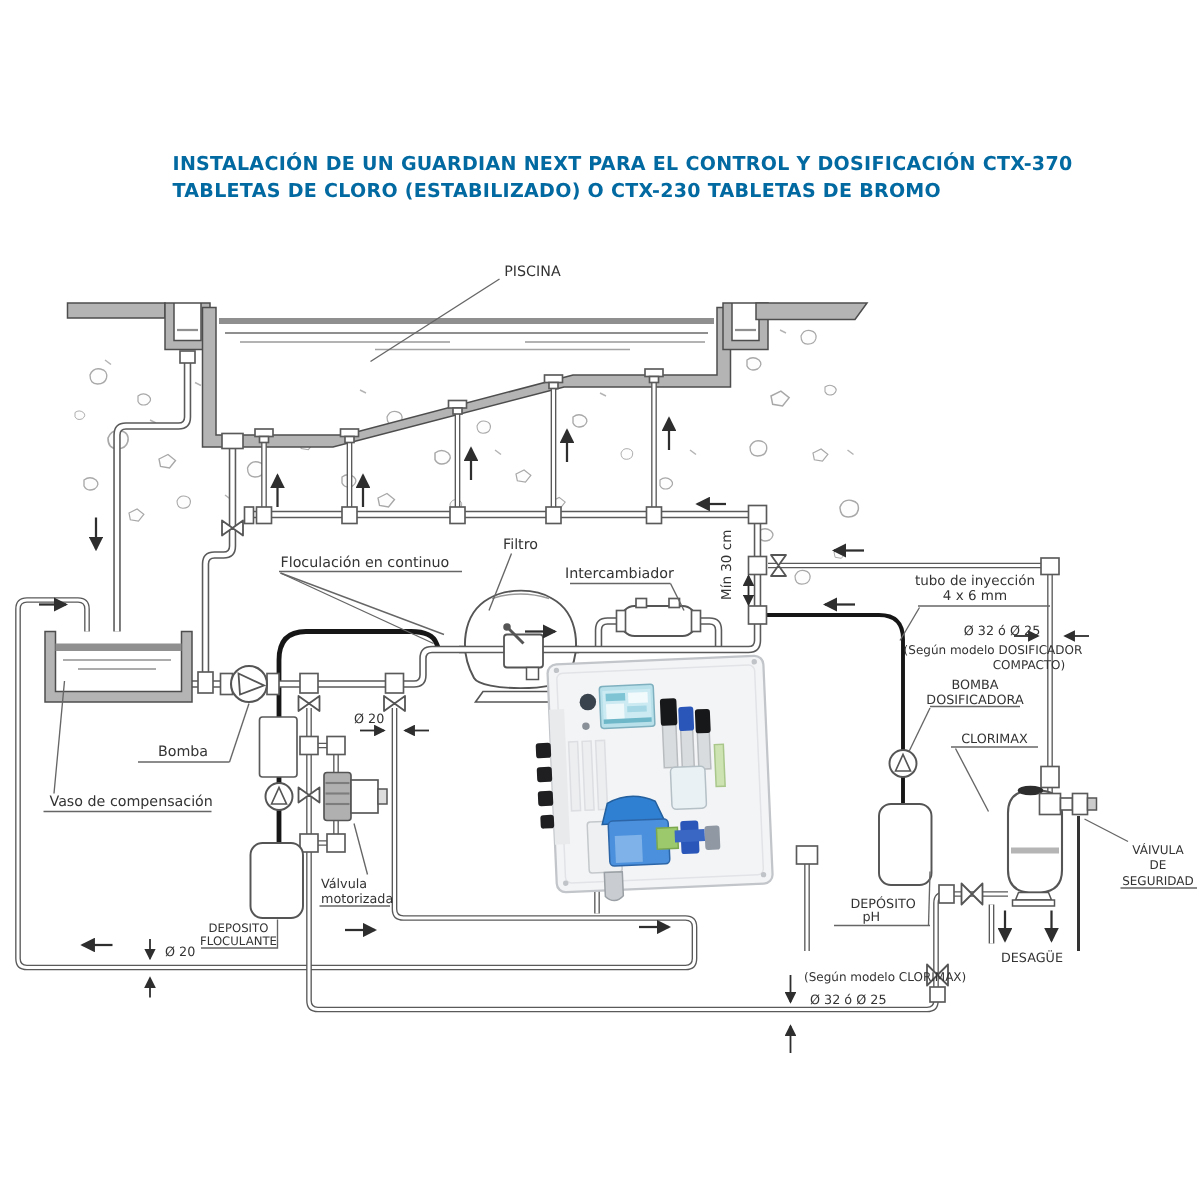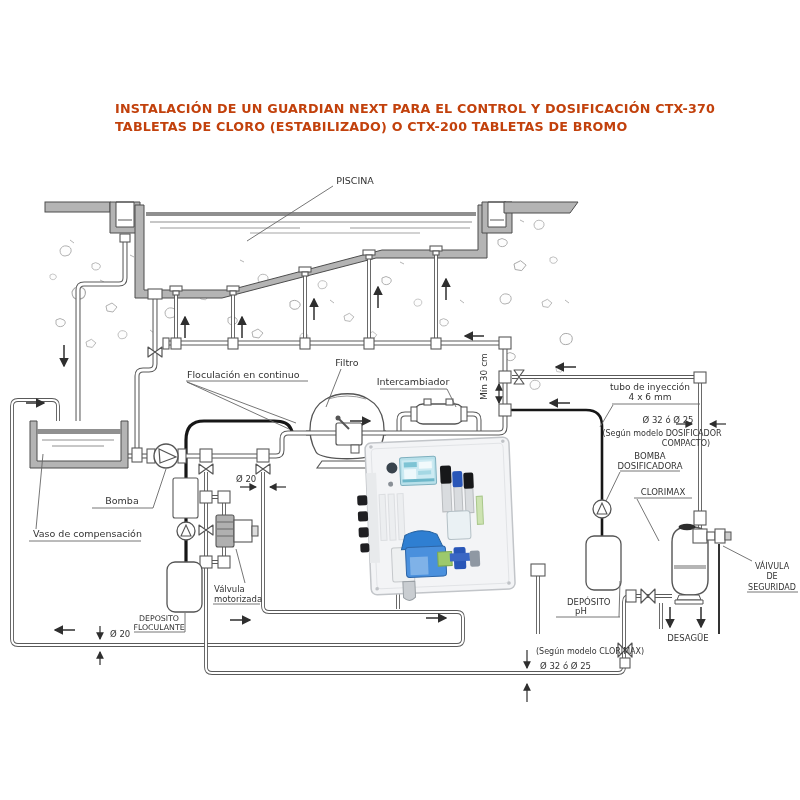--- a/index.html
+++ b/index.html
@@ -1,19 +1,19 @@
 <!DOCTYPE html>
 <html><head>
 <meta charset="utf-8">
 <style>
   html,body{margin:0;padding:0;background:#fff;}
   .stage{position:relative;width:800px;height:800px;background:#fff;overflow:hidden;
          font-family:"DejaVu Sans",sans-serif;}
   .title{position:absolute;left:115px;top:100px;width:620px;
-         font-size:12.7px;font-weight:bold;color:#c2410c;line-height:17.5px;letter-spacing:.2px;}
+         font-size:12.7px;font-weight:bold;color:#0369a1;line-height:17.5px;letter-spacing:.2px;}
   svg{position:absolute;left:0;top:0;}
   .po{fill:none;stroke:#5a5a5a;stroke-width:5;stroke-linejoin:round;}
   .pi{fill:none;stroke:#ffffff;stroke-width:2.9;stroke-linejoin:round;}
   .qo{fill:none;stroke:#5a5a5a;stroke-width:3.8;stroke-linejoin:round;}
   .qi{fill:none;stroke:#ffffff;stroke-width:2;stroke-linejoin:round;}
   .fit{fill:#fff;stroke:#5a5a5a;stroke-width:1.1;}
   .vlv{fill:#fff;stroke:#555;stroke-width:1.2;stroke-linejoin:round;}
   .blk{fill:none;stroke:#161616;stroke-width:3.2;stroke-linejoin:round;}
   .blk2{fill:none;stroke:#161616;stroke-width:2.6;stroke-linejoin:round;}
   .arr{stroke:#2e2e2e;stroke-width:1.5;marker-end:url(#ah);}
@@ -27,21 +27,21 @@
   .t95{font-size:9.5px;} .t9{font-size:9px;} .t85{font-size:8.5px;}
   .t8{font-size:8px;} .t78{font-size:7.8px;}
   .mid{text-anchor:middle;}
 </style>
 </head>
 <body>
 
 <div class="stage">
   <div class="title">
     <div>INSTALACIÓN DE UN GUARDIAN NEXT PARA EL CONTROL Y DOSIFICACIÓN CTX-370</div>
-    <div>TABLETAS DE CLORO (ESTABILIZADO) O CTX-200 TABLETAS DE BROMO</div>
+    <div>TABLETAS DE CLORO (ESTABILIZADO) O CTX-230 TABLETAS DE BROMO</div>
   </div>
 
   <svg width="800" height="800" viewBox="0 0 800 800">
     <defs>
       <marker id="ah" viewBox="0 0 10 10" refX="8.5" refY="5" markerWidth="6.5" markerHeight="6.5" orient="auto-start-reverse">
         <path d="M0,0 L10,5 L0,10 Z" fill="#2e2e2e"></path>
       </marker>
       <path id="b1" d="M0,0 q2,-5 7,-4 q5,1 4,6 q-1,4 -6,4 q-5,0 -5,-6 z"></path>
       <path id="b2" d="M0,0 q4,-3 8,0 q3,3 -1,6 q-5,2 -7,-2 z"></path>
       <path id="b3" d="M0,0 l6,-3 l5,4 l-4,5 l-6,-1 z"></path>

